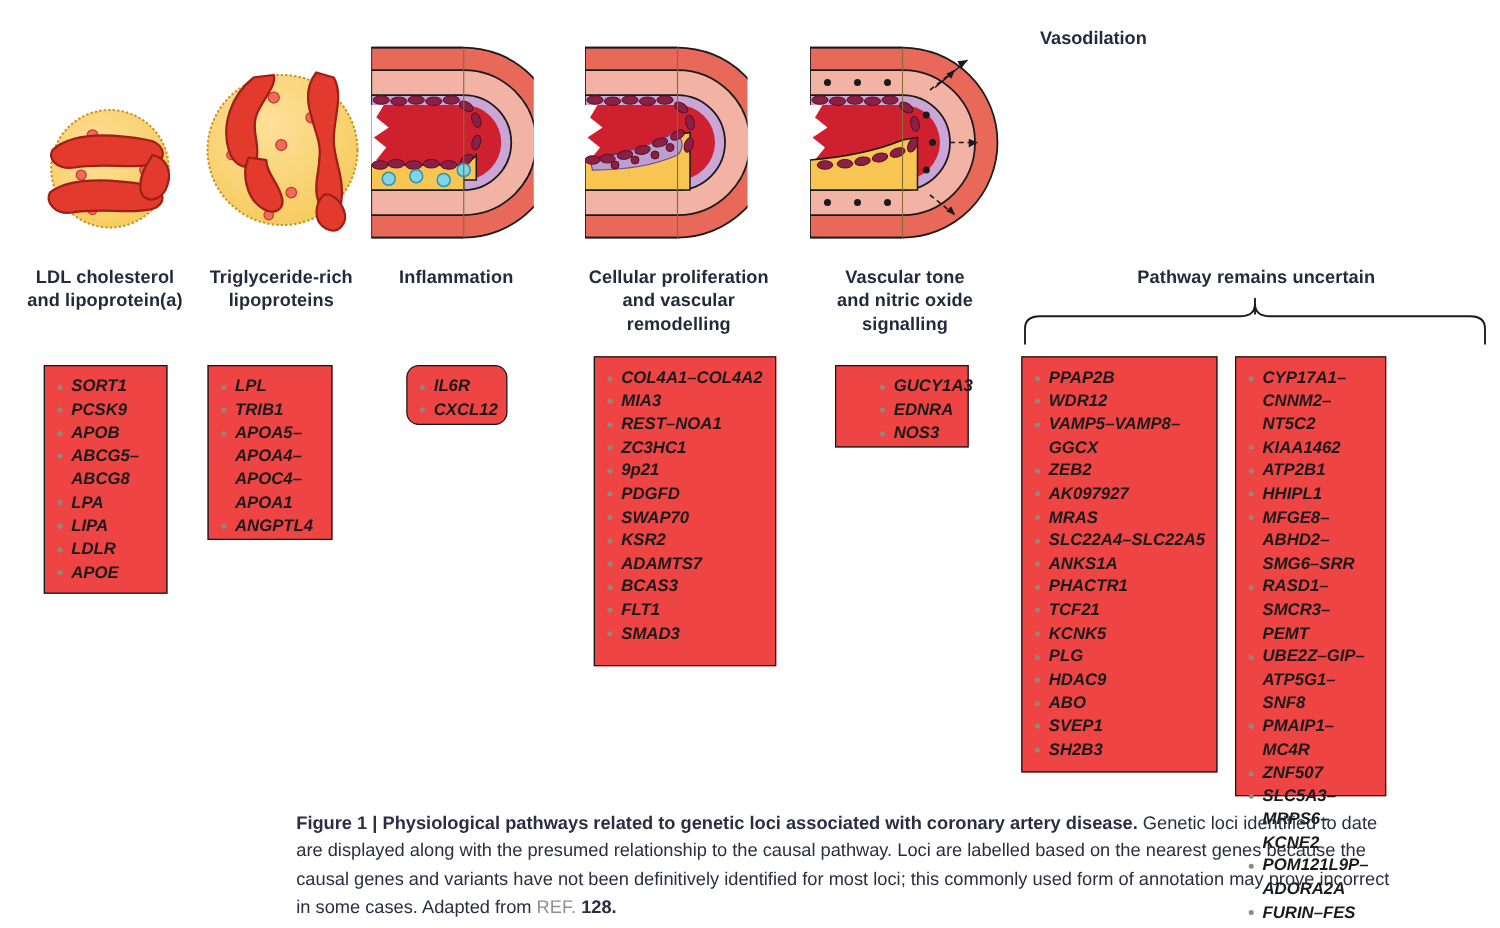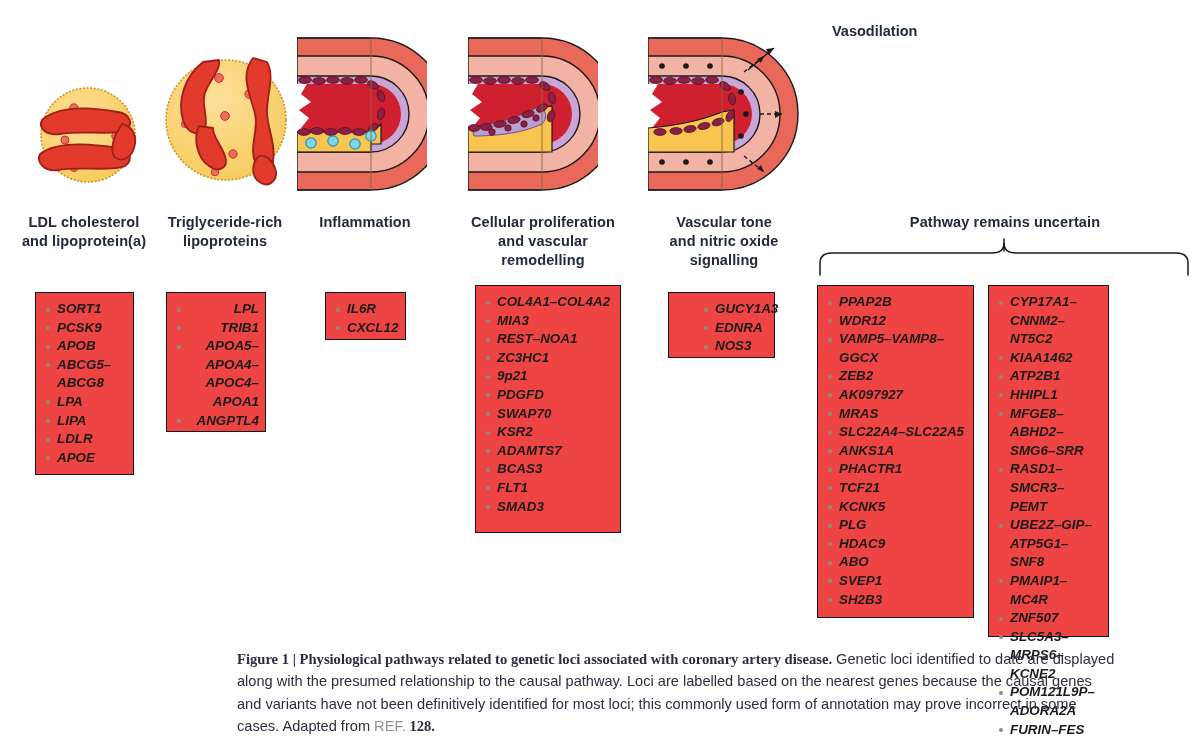--- a/index.html
+++ b/index.html
@@ -51,21 +51,21 @@
 
   
   .illus{position:absolute;}
   .illus svg{display:block;}
 
   
   .caption{
     position:absolute;left:237px;top:648px;width:882px;
     font-size:14.6px;line-height:22.4px;color:#2b2d42;
   }
-  .caption b{font-weight:700;font-family:Liberation Serif, serif;}
+  .caption b{font-weight:700;}
   .caption .ref{color:#8f9099;font-variant:small-caps;}
 </style>
 </head>
 <body>
 
 <div class="stage">
 
   <div class="illus" style="left:30px;top:78px;width:115px;height:110px;">
     <svg viewBox="0 0 115 110" width="115" height="110">
       <defs>
@@ -282,33 +282,33 @@
         <li class="gene-item">APOB</li>
         <li class="gene-item">ABCG5–
 ABCG8</li>
         <li class="gene-item">LPA</li>
         <li class="gene-item">LIPA</li>
         <li class="gene-item">LDLR</li>
         <li class="gene-item">APOE</li>
       </ul>
   </div>
 
-  <div class="gene-box" style="left:166px;top:292px;width:100px;height:140px;text-align:right;">
+  <div class="gene-box" style="left:166px;top:292px;width:100px;height:140px;">
     <ul class="gene-list">
         <li class="gene-item">LPL</li>
         <li class="gene-item">TRIB1</li>
         <li class="gene-item">APOA5–
 APOA4–
 APOC4–
 APOA1</li>
         <li class="gene-item">ANGPTL4</li>
       </ul>
   </div>
 
-  <div class="gene-box" style="left:325px;top:292px;width:81px;height:48px;">
+  <div class="gene-box" style="left:325px;top:292px;width:81px;height:48px;border-radius:10px;">
     <ul class="gene-list">
         <li class="gene-item">IL6R</li>
         <li class="gene-item">CXCL12</li>
       </ul>
   </div>
 
   <div class="gene-box" style="left:475px;top:285px;width:146px;height:248px;">
     <ul class="gene-list">
         <li class="gene-item">COL4A1–COL4A2</li>
         <li class="gene-item">MIA3</li>

